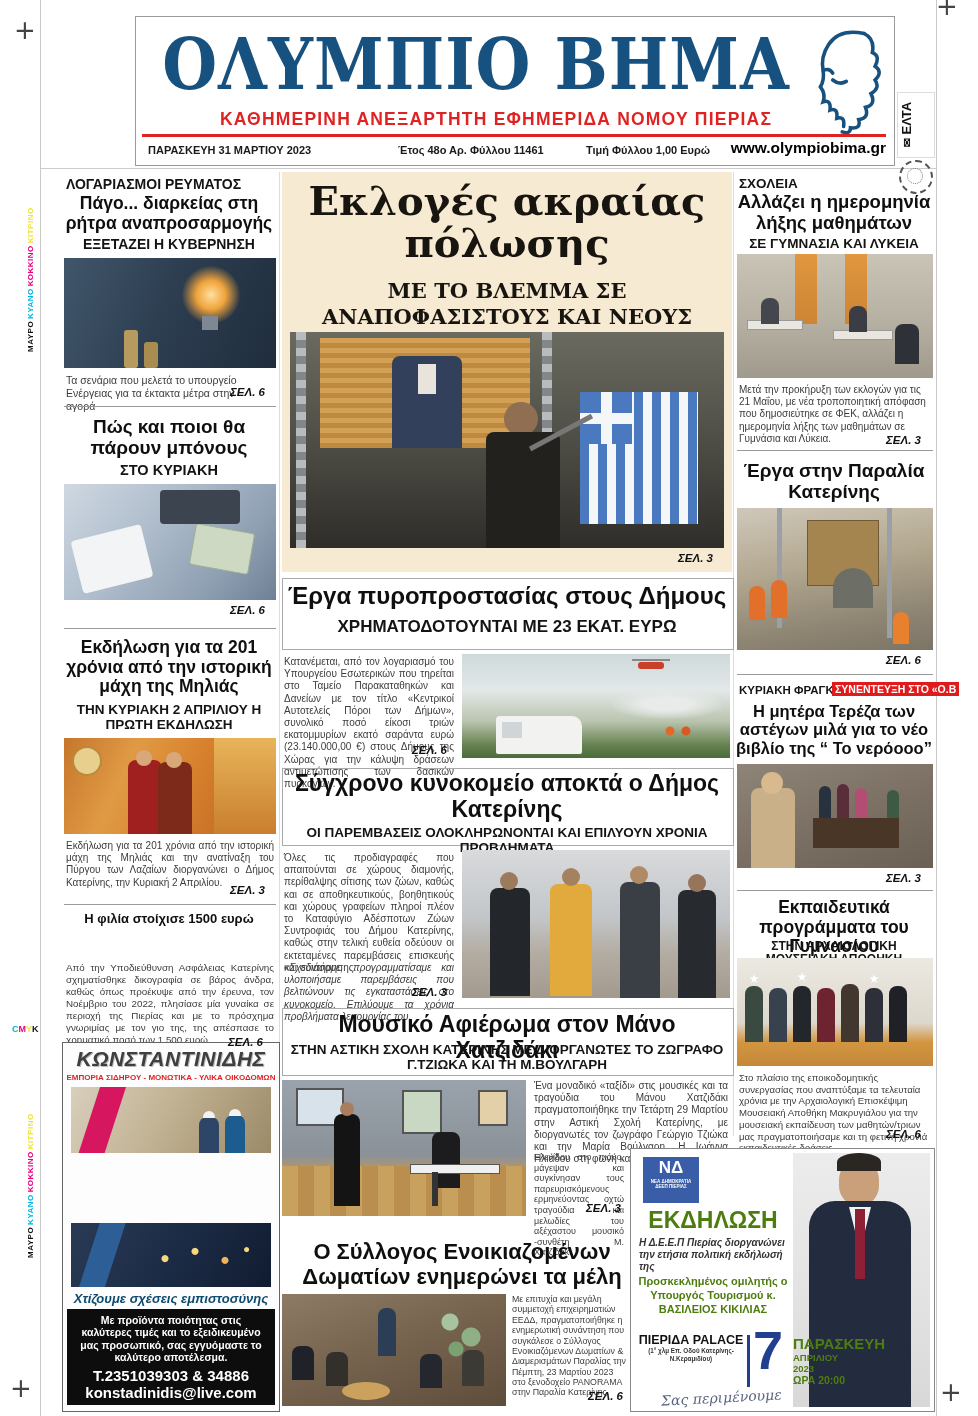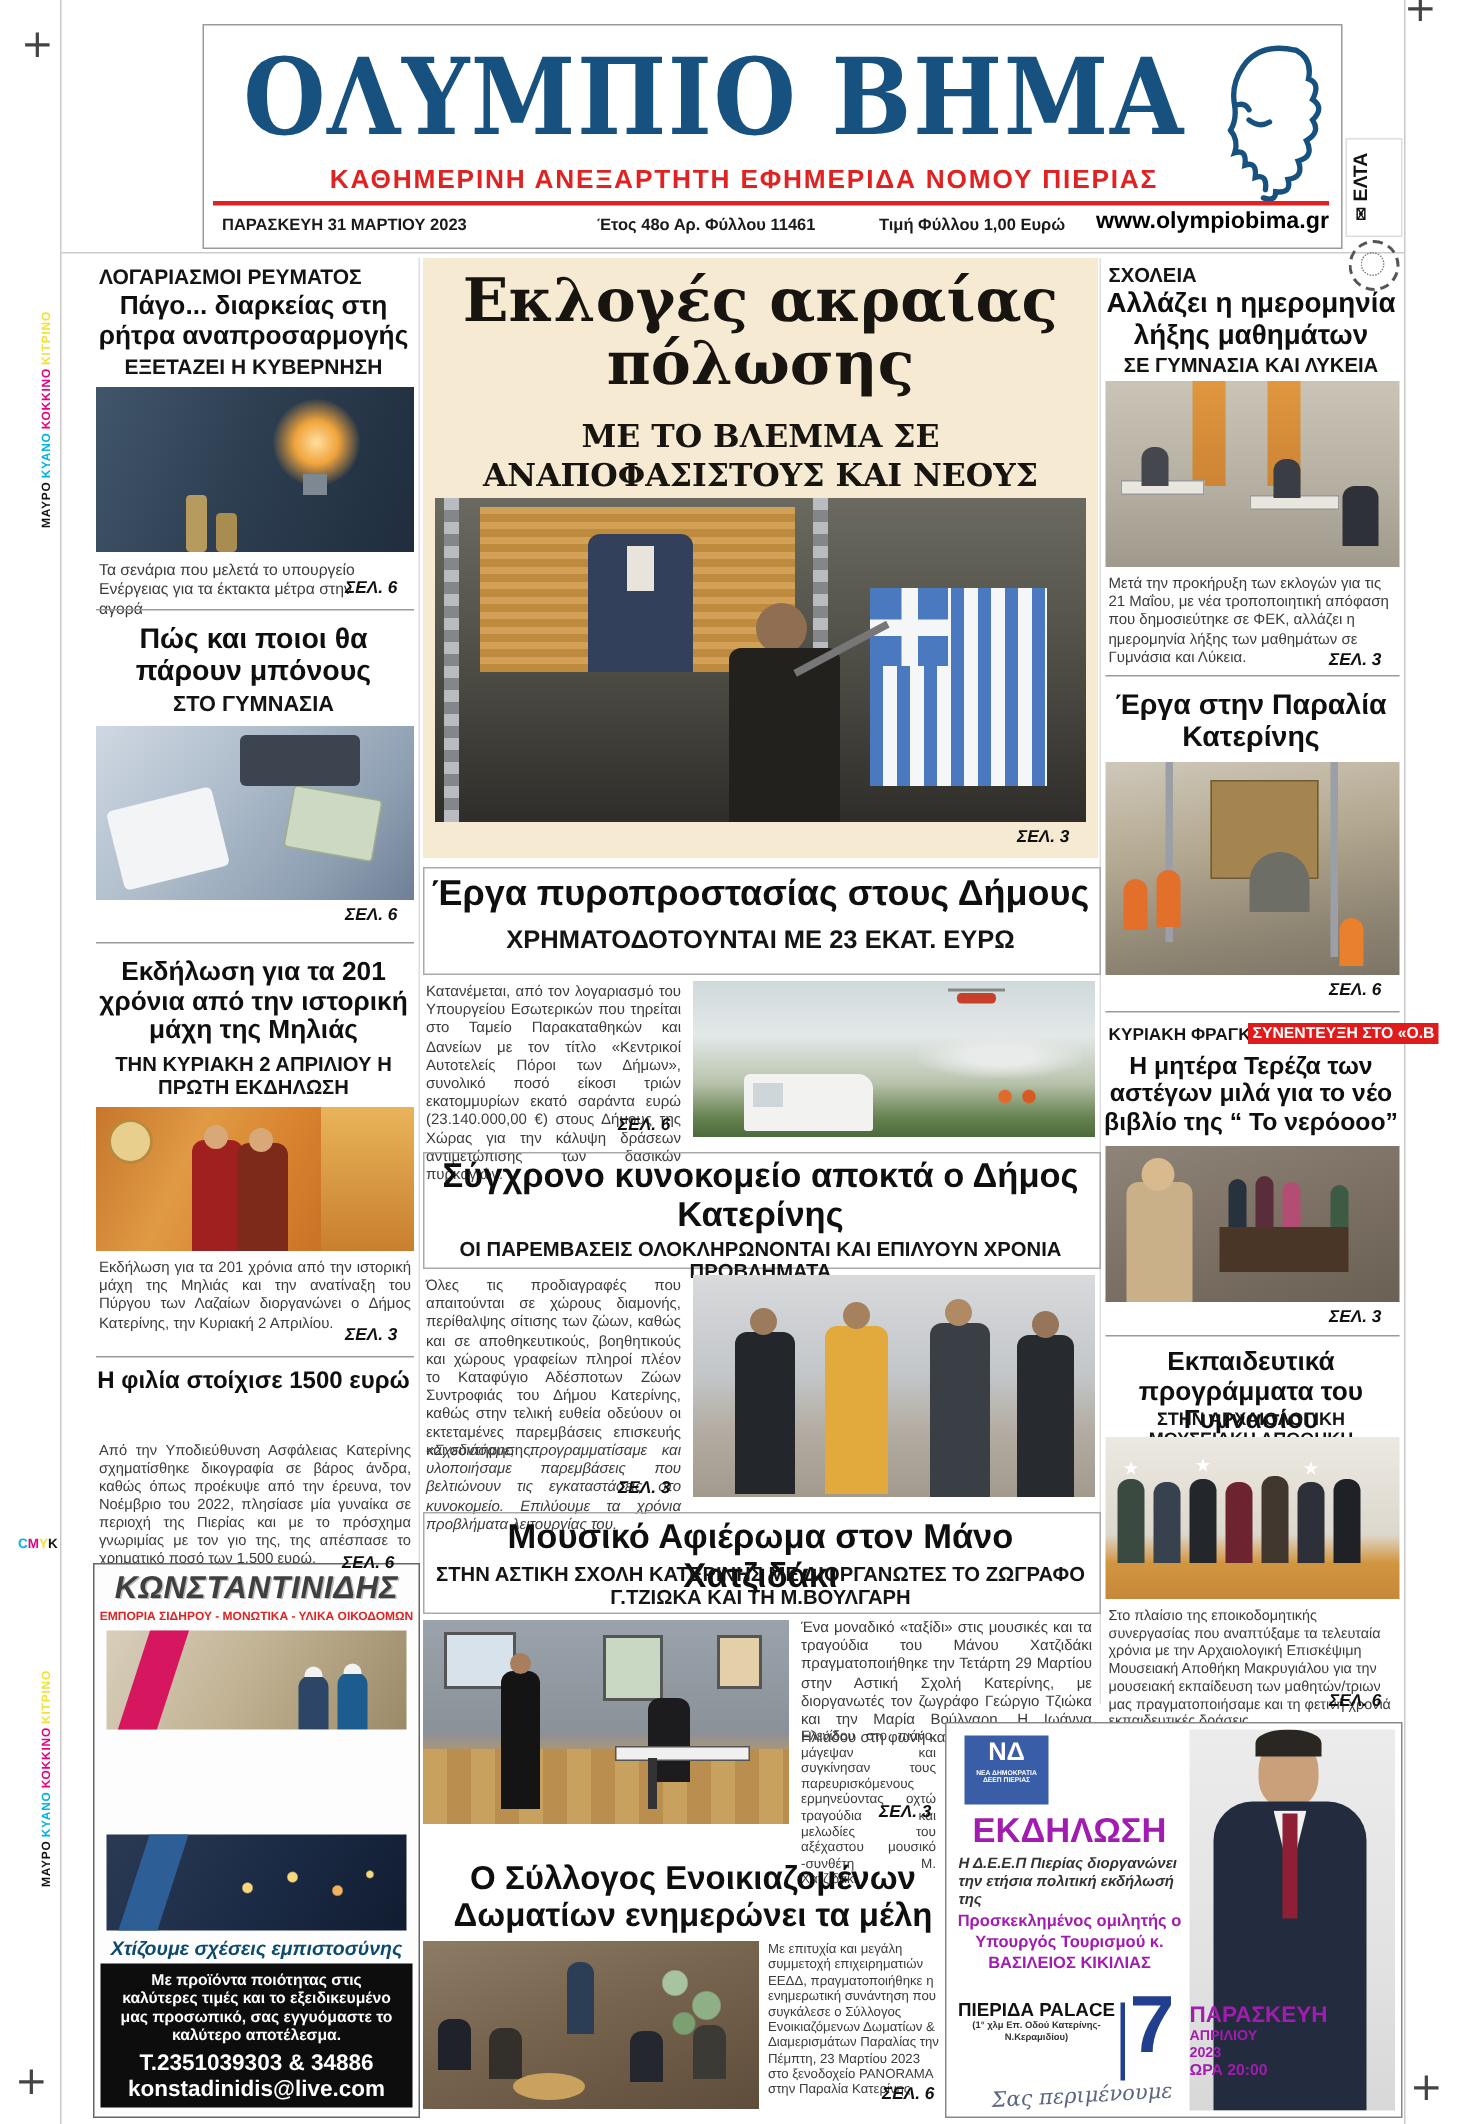--- a/index.html
+++ b/index.html
@@ -15,21 +15,21 @@
   .body-txt{font-size:10px;line-height:1.22;color:#3c3c3c;text-align:justify;}
   .pref{font-weight:bold;font-style:italic;font-size:11.5px;color:#101010;}
   .photo{position:absolute;overflow:hidden;}
   .sil{position:absolute;border-radius:8px 8px 0 0;}
   .masthead-title{font-family:"DejaVu Serif",serif;font-weight:bold;color:#17517f;letter-spacing:1px;}
   .serif-hl{font-family:"DejaVu Serif",serif;font-weight:bold;color:#181510;text-align:center;}
   .red-txt{color:#df2323;}
   .vstrip{position:absolute;transform:rotate(-90deg);transform-origin:left top;font-size:8px;font-weight:bold;letter-spacing:.5px;white-space:nowrap;}
   .vstrip span{margin-right:2px;}
   .badge{background:#e01b1b;color:#fff;font-weight:bold;padding:1px 3px;}
-  .nd-blue{color:#a21caf;}
+  .nd-blue{color:#4d7c0f;}
 </style>
 </head>
 <body>
 
 <div class="page">
 
   <div class="crop" style="left:14px;top:20px;">+</div>
   <div class="crop" style="left:936px;top:-4px;">+</div>
   <div class="crop" style="left:10px;top:1378px;">+</div>
   <div class="crop" style="left:940px;top:1382px;">+</div>
@@ -83,21 +83,21 @@
     <div class="abs" style="left:118px;top:8px;width:58px;height:58px;border-radius:50%;background:radial-gradient(circle,#ffdf9e 0%,#f0a43c 35%,rgba(240,164,60,0) 72%);"></div>
     <div class="abs" style="left:138px;top:58px;width:16px;height:14px;background:#7d8893;"></div>
     <div class="abs" style="left:60px;top:72px;width:14px;height:38px;background:#b79b5e;border-radius:3px;"></div>
     <div class="abs" style="left:80px;top:84px;width:14px;height:26px;background:#a88c50;border-radius:3px;"></div>
   </div>
   <div class="abs body-txt" style="left:66px;top:374px;width:176px;font-size:10.5px;text-align:left;">Τα σενάρια που μελετά το υπουργείο Ενέργειας για τα έκτακτα μέτρα στην αγορά</div>
   <div class="abs pref" style="left:230px;top:386px;">ΣΕΛ. 6</div>
   <div class="rule-h" style="left:64px;top:406px;width:212px;"></div>
 
   <div class="abs hl" style="left:62px;top:416px;width:214px;font-size:19px;">Πώς και ποιοι θα πάρουν μπόνους</div>
-  <div class="abs subh" style="left:62px;top:462px;width:214px;font-size:14.5px;">ΣΤΟ ΓΥΜΝΑΣΙΑ</div>
+  <div class="abs subh" style="left:62px;top:462px;width:214px;font-size:14.5px;">ΣΤΟ ΚΥΡΙΑΚΗ</div>
   <div class="photo" style="left:64px;top:484px;width:212px;height:116px;background:linear-gradient(130deg,#cfd8e2 0%,#aebccb 40%,#8e9fb2 75%,#6f8096 100%);">
     <div class="abs" style="left:12px;top:48px;width:72px;height:54px;background:#f2f4f6;transform:rotate(-14deg);border-radius:4px;"></div>
     <div class="abs" style="left:128px;top:44px;width:58px;height:40px;background:#cdd9c2;transform:rotate(10deg);border-radius:3px;border:1px solid #9fb08f;"></div>
     <div class="abs" style="left:96px;top:6px;width:80px;height:34px;background:#3c4450;border-radius:4px;"></div>
   </div>
   <div class="abs pref" style="left:230px;top:604px;">ΣΕΛ. 6</div>
   <div class="rule-h" style="left:64px;top:628px;width:212px;"></div>
 
   <div class="abs hl" style="left:62px;top:638px;width:214px;font-size:17.5px;">Εκδήλωση για τα 201 χρόνια από την ιστορική μάχη της Μηλιάς</div>
   <div class="abs subh" style="left:62px;top:702px;width:214px;font-size:13.5px;">ΤΗΝ ΚΥΡΙΑΚΗ 2 ΑΠΡΙΛΙΟΥ Η ΠΡΩΤΗ ΕΚΔΗΛΩΣΗ</div>
@@ -106,21 +106,21 @@
     <div class="sil" style="left:64px;top:22px;width:34px;height:74px;background:#a02020;"></div>
     <div class="sil" style="left:94px;top:24px;width:34px;height:72px;background:#7d2a1a;"></div>
     <div class="abs" style="left:72px;top:12px;width:16px;height:16px;border-radius:50%;background:#d8a879;"></div>
     <div class="abs" style="left:102px;top:14px;width:16px;height:16px;border-radius:50%;background:#d8a879;"></div>
     <div class="abs" style="left:8px;top:8px;width:26px;height:26px;border-radius:50%;background:#e8cf8e;border:2px solid #b88a3a;"></div>
   </div>
   <div class="abs body-txt" style="left:66px;top:840px;width:208px;">Εκδήλωση για τα 201 χρόνια από την ιστορική μάχη της Μηλιάς και την ανατίναξη του Πύργου των Λαζαίων διοργανώνει ο Δήμος Κατερίνης, την Κυριακή 2 Απριλίου.</div>
   <div class="abs pref" style="left:230px;top:884px;">ΣΕΛ. 3</div>
   <div class="rule-h" style="left:64px;top:904px;width:212px;"></div>
 
-  <div class="abs hl" style="left:62px;top:912px;width:214px;font-size:16px;">Η φιλία στοίχισε 1500 ευρώ</div>
+  <div class="abs hl" style="left:62px;top:912px;width:214px;font-size:13px;">Η φιλία στοίχισε 1500 ευρώ</div>
   <div class="abs body-txt" style="left:66px;top:962px;width:208px;font-size:9.8px;">Από την Υποδιεύθυνση Ασφάλειας Κατερίνης σχηματίσθηκε δικογραφία σε βάρος άνδρα, καθώς όπως προέκυψε από την έρευνα, τον Νοέμβριο του 2022, πλησίασε μία γυναίκα σε περιοχή της Πιερίας και με το πρόσχημα γνωριμίας με τον γιο της, της απέσπασε το χρηματικό ποσό των 1.500 ευρώ.</div>
   <div class="abs pref" style="left:228px;top:1036px;z-index:6;">ΣΕΛ. 6</div>
 
   <div class="abs" style="left:62px;top:1042px;width:216px;height:368px;border:1px solid #666;background:#fdfdfd;z-index:3;">
     <div class="abs" style="left:0;top:4px;width:216px;text-align:center;font-size:21px;font-weight:900;font-style:italic;color:#3f3f42;letter-spacing:.5px;text-shadow:1px 1px 0 #bbb;">ΚΩΝΣΤΑΝΤΙΝΙΔΗΣ</div>
     <div class="abs" style="left:0;top:30px;width:216px;text-align:center;font-size:8px;font-weight:bold;color:#df2323;">ΕΜΠΟΡΙΑ ΣΙΔΗΡΟΥ - ΜΟΝΩΤΙΚΑ - ΥΛΙΚΑ ΟΙΚΟΔΟΜΩΝ</div>
     <div class="photo" style="left:8px;top:44px;width:200px;height:66px;background:linear-gradient(120deg,#d8cfbc 0%,#c2b394 45%,#9b8a68 100%);">
       <div class="abs" style="left:18px;top:-6px;width:26px;height:80px;background:#d6175f;transform:skewX(-18deg);"></div>
       <div class="sil" style="left:128px;top:30px;width:20px;height:36px;background:#2d4668;"></div>
       <div class="sil" style="left:154px;top:28px;width:20px;height:38px;background:#1d5c8f;"></div>

